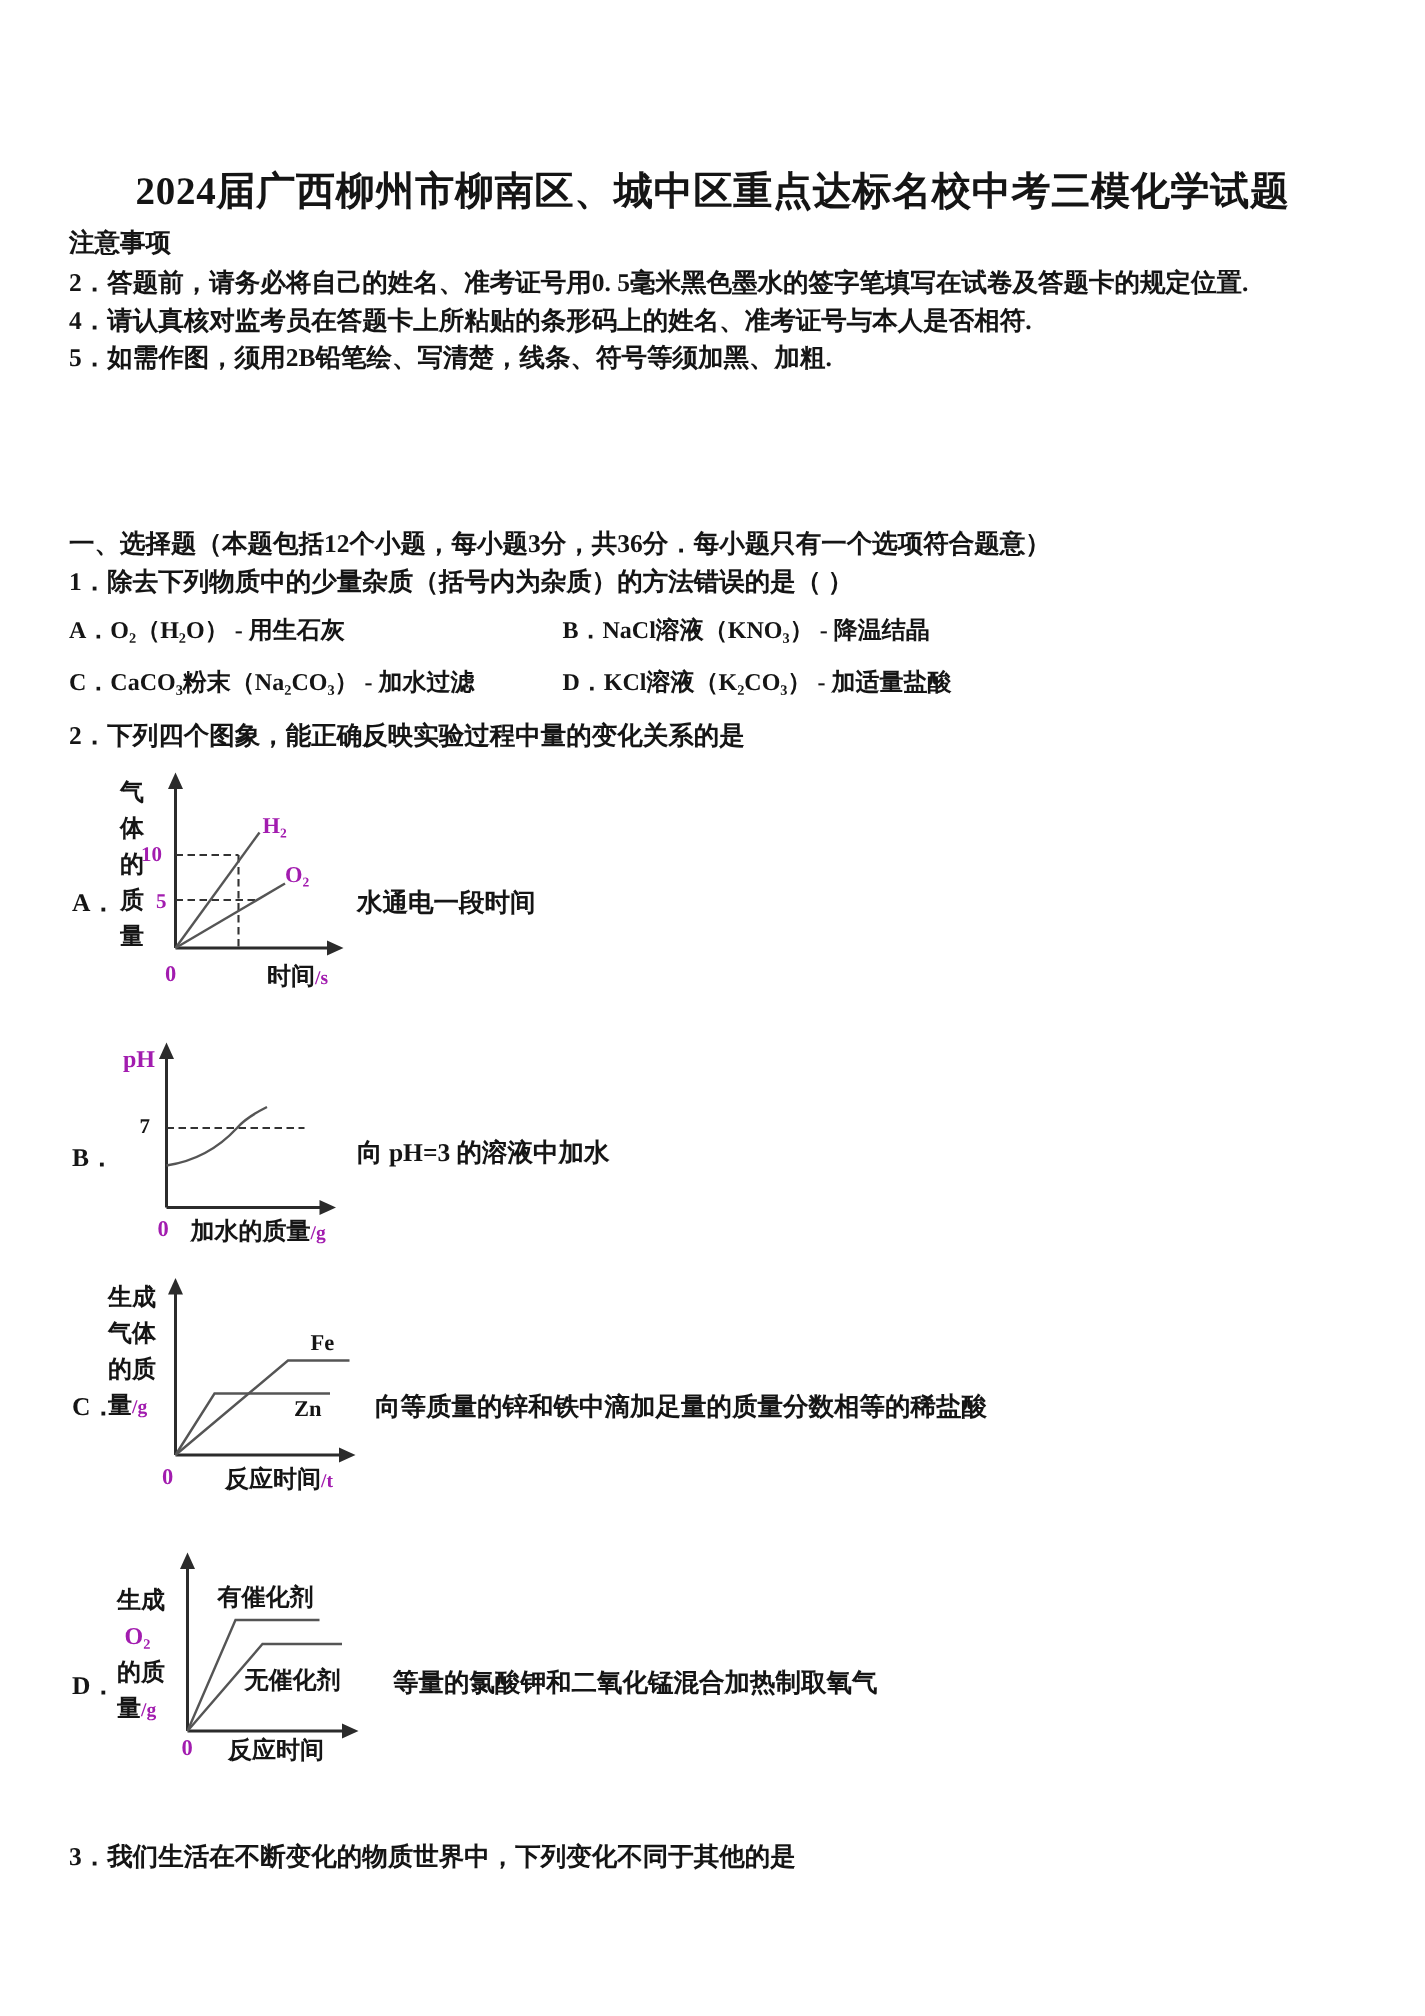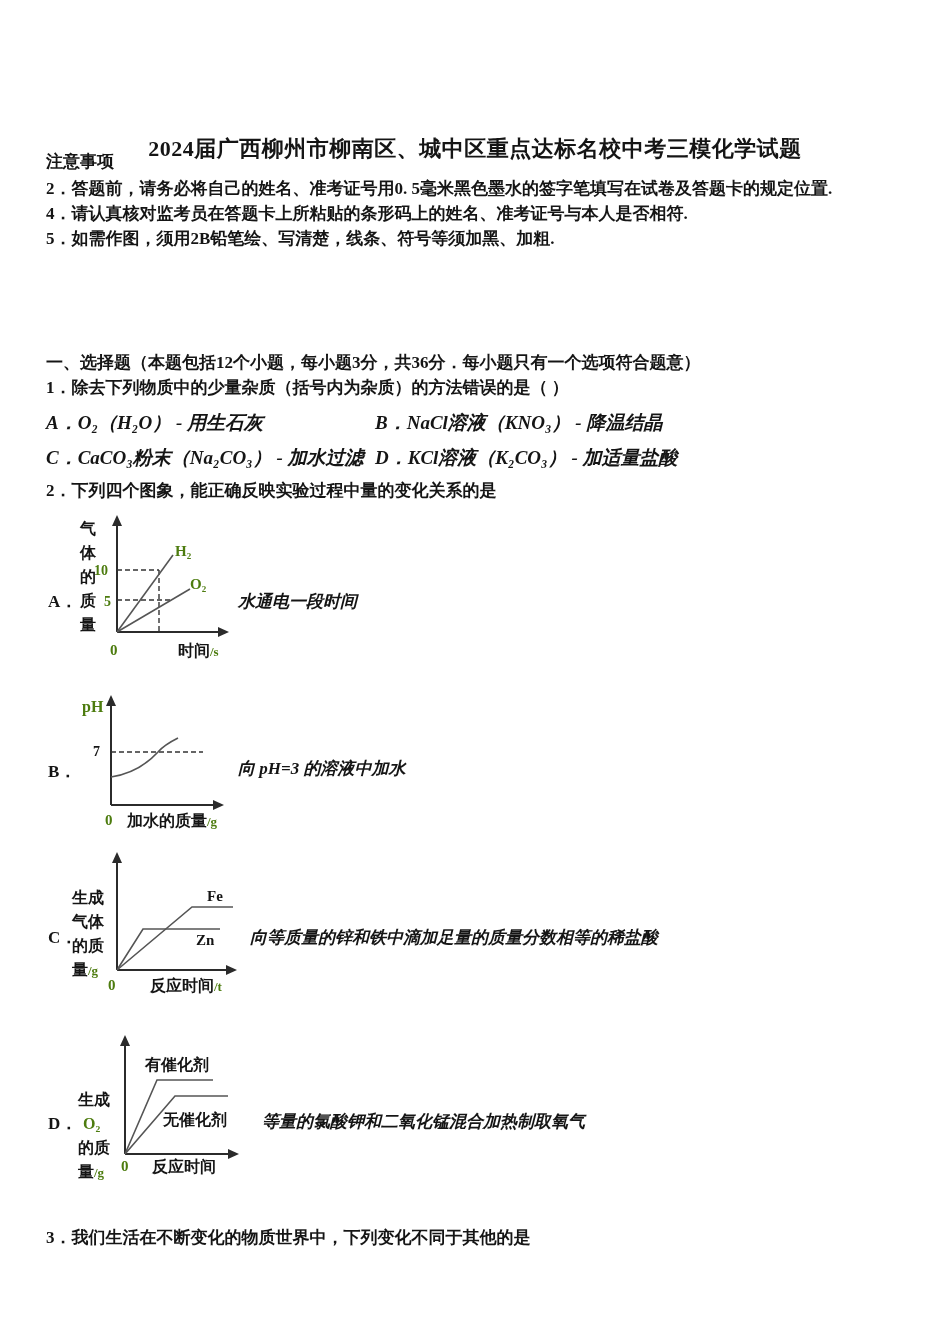--- a/index.html
+++ b/index.html
@@ -3,43 +3,43 @@
 <meta charset="utf-8">
 <style>
   html,body{margin:0;padding:0;background:#ffffff;}
   body{
     width:950px;height:1344px;position:relative;overflow:hidden;
     font-family:"Liberation Serif","DejaVu Serif",serif;
     font-weight:bold;color:#151515;
     -webkit-font-smoothing:antialiased;
   }
   .abs{position:absolute;}
-  .title{left:0;right:0;top:110px;text-align:center;font-size:22px;letter-spacing:.5px;margin-top:24px;}
+  .title{left:0;right:0;top:110px;text-align:center;font-size:26px;letter-spacing:.5px;}
   .notice-head{left:46px;top:150px;font-size:17px;}
   .notice{left:46px;top:176px;width:866px;font-size:17px;line-height:25px;}
   .notice div{margin:0;}
   .sec-head{left:46px;top:351px;font-size:17px;}
   .q-stem{left:46px;font-size:17px;}
-  .opt{font-size:19px;font-style:italic;}
+  .opt{font-size:16px;}
   .graph{position:absolute;font-size:17px;}
   .graph svg{position:absolute;overflow:visible;}
   .opt-letter{position:absolute;font-size:17px;}
-  .caption{position:absolute;font-size:17px;white-space:nowrap;font-style:italic;}
+  .caption{position:absolute;font-size:17px;white-space:nowrap;}
   .ylab-v{position:absolute;width:20px;line-height:24px;font-size:16px;word-break:break-all;text-align:center;}
-  .ylab-col{position:absolute;line-height:24px;font-size:16px;white-space:nowrap;margin-top:32px;}
+  .ylab-col{position:absolute;line-height:24px;font-size:16px;white-space:nowrap;}
   .ylab-col span{display:block;}
   .ylab-col .l4{display:block;}
   .ylab-col .l4 .u{display:inline;}
   .tick{position:absolute;font-size:14px;}
   .zero{position:absolute;font-size:15px;}
   .curve-lab{position:absolute;font-size:15px;white-space:nowrap;}
   .cjk-lab{position:absolute;font-size:16px;white-space:nowrap;}
   .xlab{position:absolute;font-size:16px;white-space:nowrap;}
   .unit{font-size:13px;}
-  .blue{color:#4d7c0f;}
+  .blue{color:#a21caf;}
   svg .axis{stroke:#2b2b2b;stroke-width:2;fill:none;}
   svg .ah{fill:#2b2b2b;stroke:none;}
   svg .curve{stroke:#555555;stroke-width:1.6;fill:none;}
   svg .dash{stroke:#333333;stroke-width:1.4;fill:none;stroke-dasharray:5 3;}
 </style>
 </head>
 <body>
 
 <div class="abs title">2024届广西柳州市柳南区、城中区重点达标名校中考三模化学试题</div>
 

